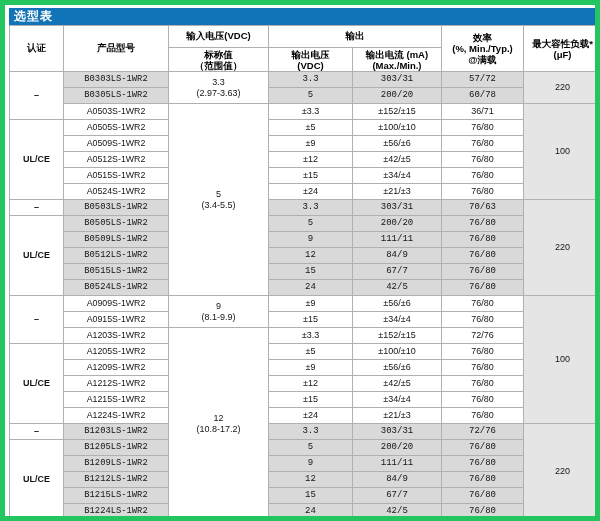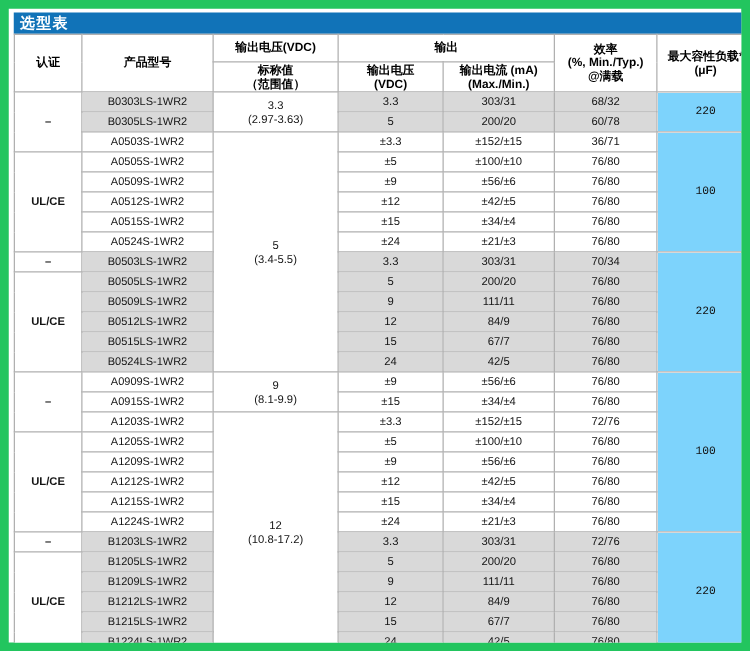--- a/index.html
+++ b/index.html
@@ -5,21 +5,21 @@
   :root{
     --accent:#1173b8;
     --shade:#d9d9d9;
     --border-in:#b0b0b0;
     --border-out:#8a8a8a;
   }
   html,body{margin:0;padding:0;background:#fff;}
   body{font-family:"Liberation Sans", sans-serif;}
   .page{
     position:relative;width:600px;height:521px;box-sizing:border-box;
-    background:#fff;border:7px solid #22c55e;overflow:hidden;
+    background:#fff;border:5px solid #22c55e;overflow:hidden;
   }
   .sheet{position:absolute;left:4px;top:3px;width:592px;}
   .title-bar{
     box-sizing:border-box;height:17px;line-height:17px;
     background:var(--accent);color:#fff;font-weight:bold;font-size:12px;
     padding-left:5px;letter-spacing:1px;
   }
   table.sel{
     border-collapse:collapse;table-layout:fixed;width:592px;
     font-size:9px;color:#141414;
@@ -33,25 +33,25 @@
   thead th{
     font-weight:bold;font-size:9.5px;color:#000;background:#fff;
     border-color:#9a9a9a;
   }
   thead tr.h1{height:22px;}
   thead tr.h2{height:24px;}
   thead th div{line-height:11px;text-align:center;}
   tbody tr{height:16px;}
   tbody td{line-height:11px;}
   td.model{font-size:8.8px;}
-  td.shade{background:var(--shade);}
+  td.shade{background:var(--shade);font-family:Liberation Mono, monospace;}
   td.cert{font-size:9px;font-weight:bold;background:#fff;}
   td.vin{background:#fff;}
   td.vin div{line-height:11px;}
-  td.cap{background:#7dd3fc;font-size:9px;font-family:Liberation Mono, monospace;}
+  td.cap{background:#e5e5e5;font-size:9px;}
   td.num{font-size:9px;}
 </style>
 </head>
 <body>
 
 <div class="page">
   <div class="sheet">
     <div class="title-bar">
       <span>选型表</span>
     </div>
@@ -62,21 +62,21 @@
           <col style="width:100px">
         <col style="width:84px">
           <col style="width:89px">
           <col style="width:82px">
           <col style="width:78px">
       </colgroup>
       <thead>
         <tr class="h1">
           <th rowspan="2">认证</th>
           <th rowspan="2">产品型号</th>
-          <th>输出电压(VDC)</th>
+          <th>输入电压(VDC)</th>
           <th colspan="2">输出</th>
           <th rowspan="2">
             <div>效率</div>
             <div>(%, Min./Typ.)</div>
             <div>@满载</div>
           </th>
           <th rowspan="2">
             <div>最大容性负载*</div>
             <div>(μF)</div>
           </th>
@@ -99,21 +99,21 @@
       <tbody>
           <tr>
             <td class="cert" rowspan="3">–</td>
             <td class="model shade">B0303LS-1WR2</td>
             <td class="vin" rowspan="2">
               <div>3.3</div>
               <div>(2.97-3.63)</div>
             </td>
             <td class="num shade">3.3</td>
             <td class="num shade">303/31</td>
-            <td class="num shade">68/32</td>
+            <td class="num shade">57/72</td>
             <td class="cap" rowspan="2">220</td>
           </tr>
           <tr>
             <td class="model shade">B0305LS-1WR2</td>
             <td class="num shade">5</td>
             <td class="num shade">200/20</td>
             <td class="num shade">60/78</td>
           </tr>
           <tr>
             <td class="model">A0503S-1WR2</td>
@@ -155,21 +155,21 @@
             <td class="model">A0524S-1WR2</td>
             <td class="num">±24</td>
             <td class="num">±21/±3</td>
             <td class="num">76/80</td>
           </tr>
           <tr>
             <td class="cert">–</td>
             <td class="model shade">B0503LS-1WR2</td>
             <td class="num shade">3.3</td>
             <td class="num shade">303/31</td>
-            <td class="num shade">70/34</td>
+            <td class="num shade">70/63</td>
             <td class="cap" rowspan="6">220</td>
           </tr>
           <tr>
             <td class="cert" rowspan="5">UL/CE</td>
             <td class="model shade">B0505LS-1WR2</td>
             <td class="num shade">5</td>
             <td class="num shade">200/20</td>
             <td class="num shade">76/80</td>
           </tr>
           <tr>

